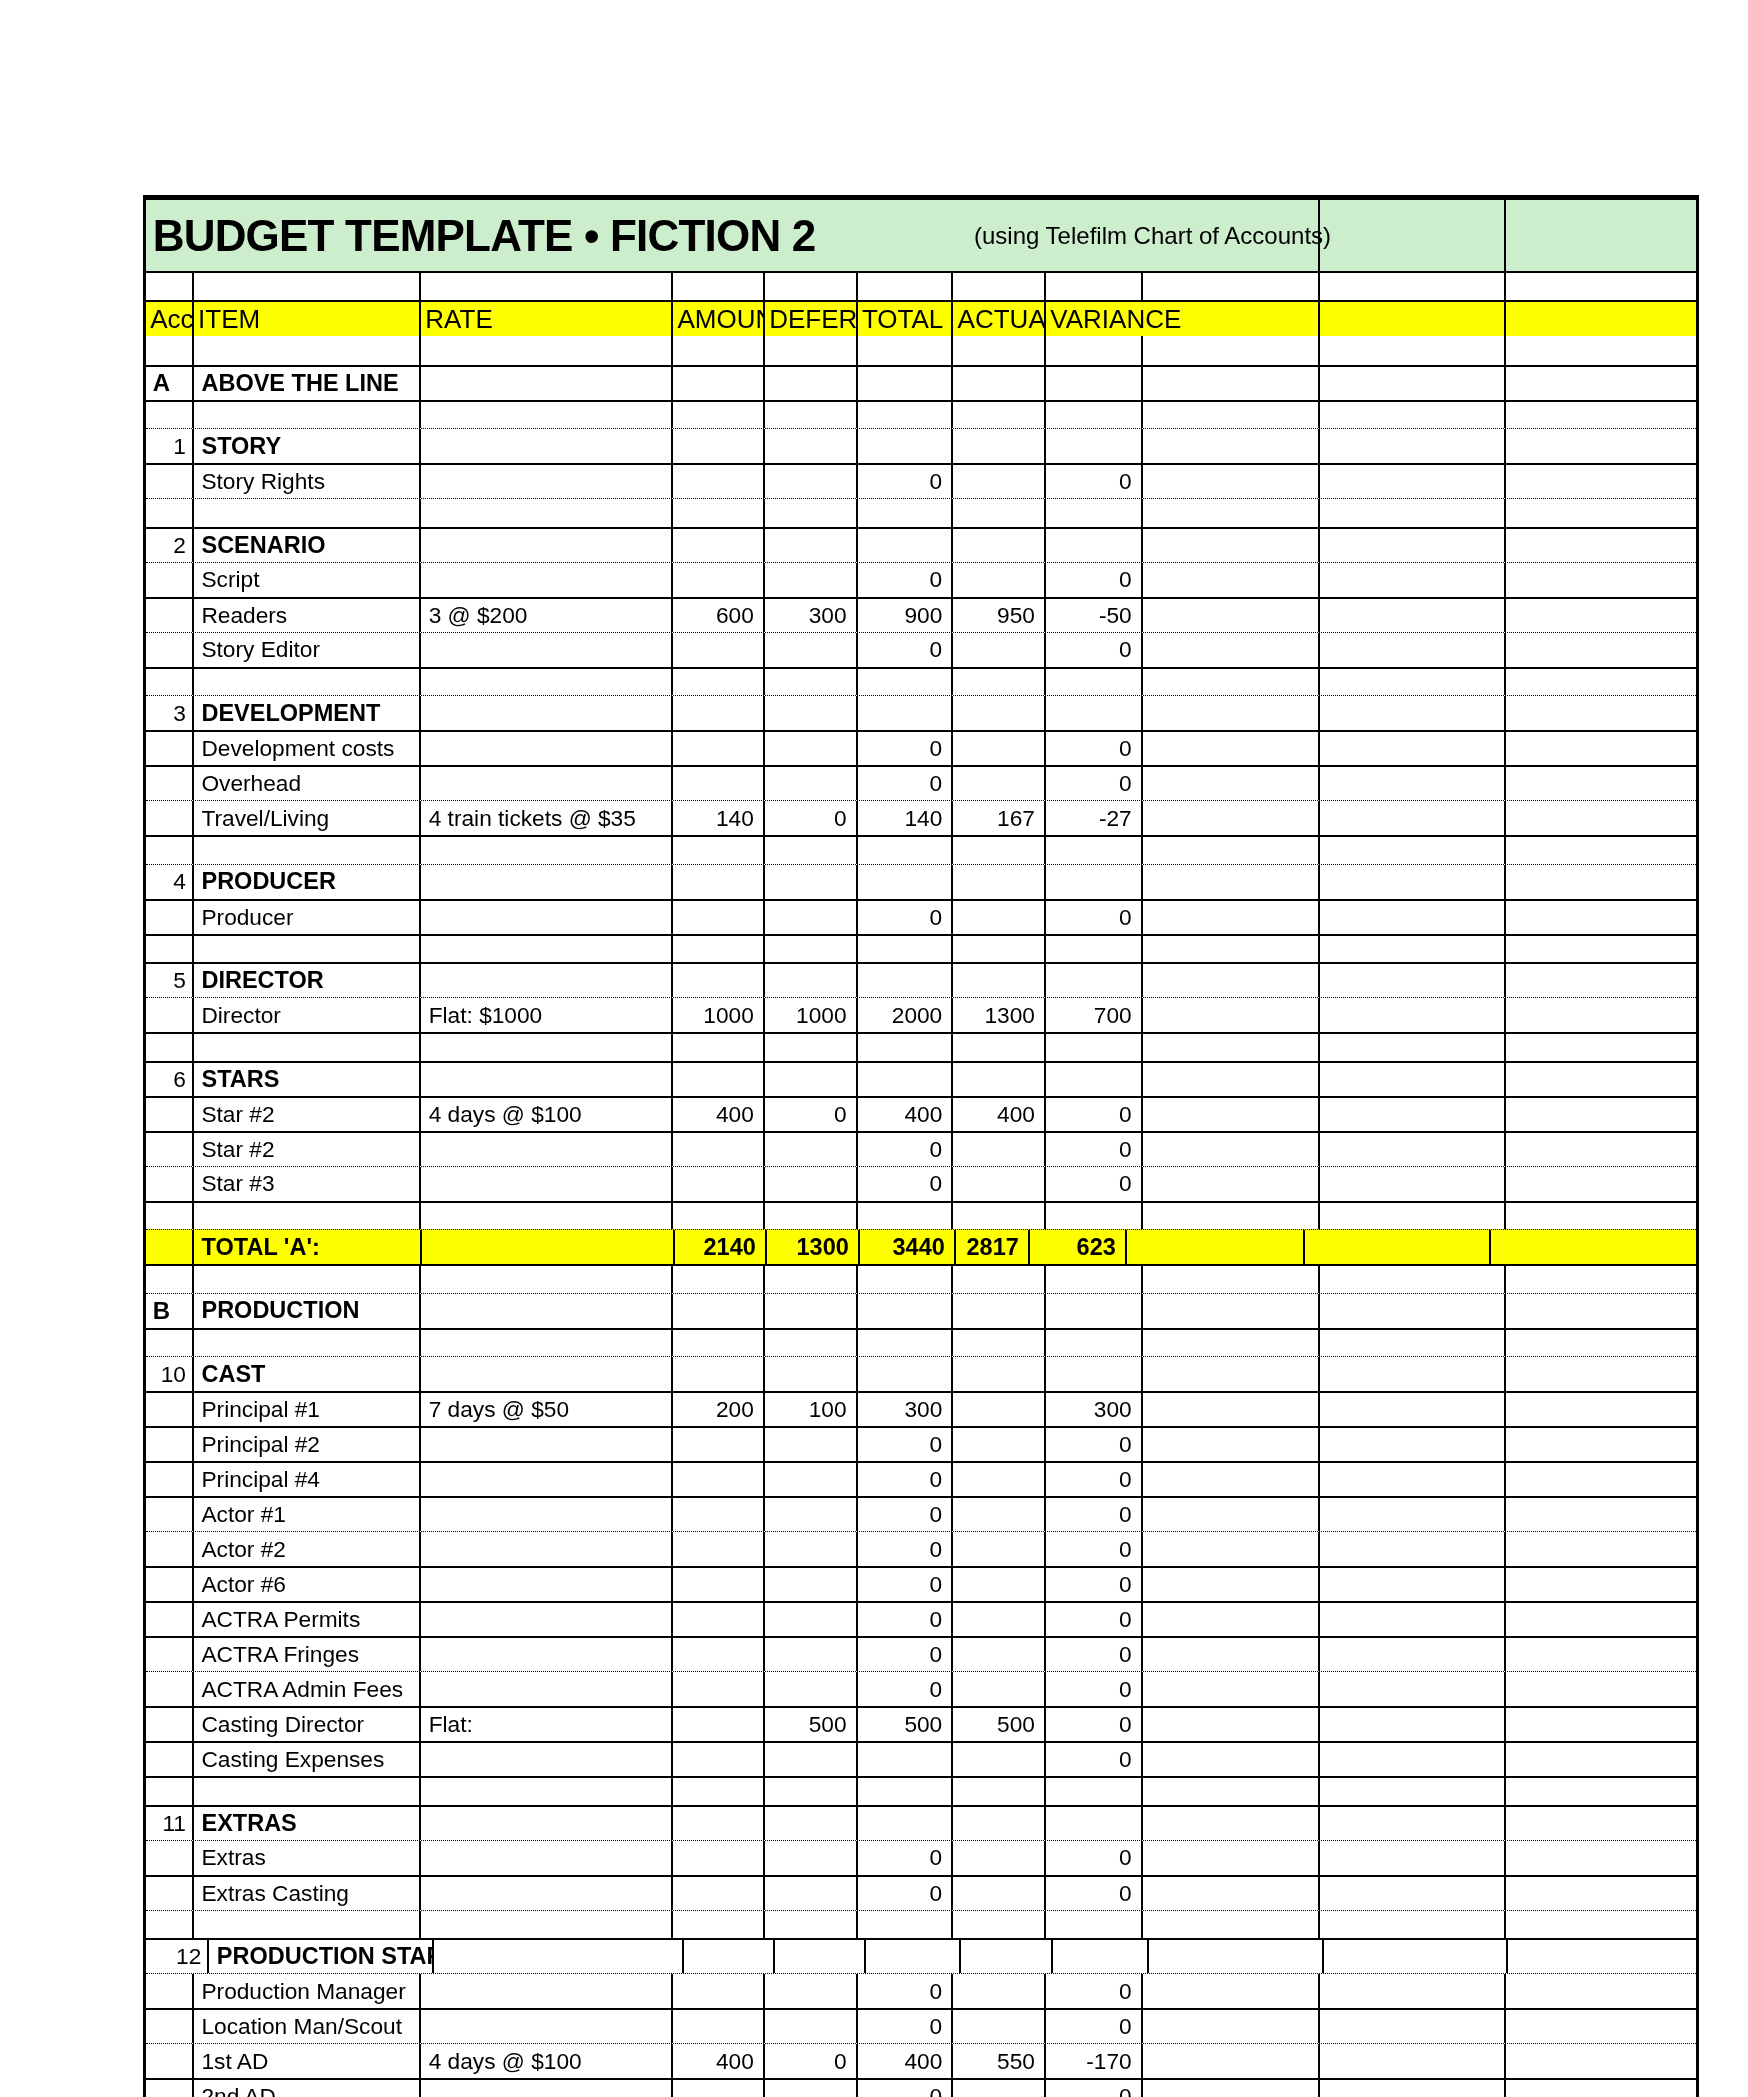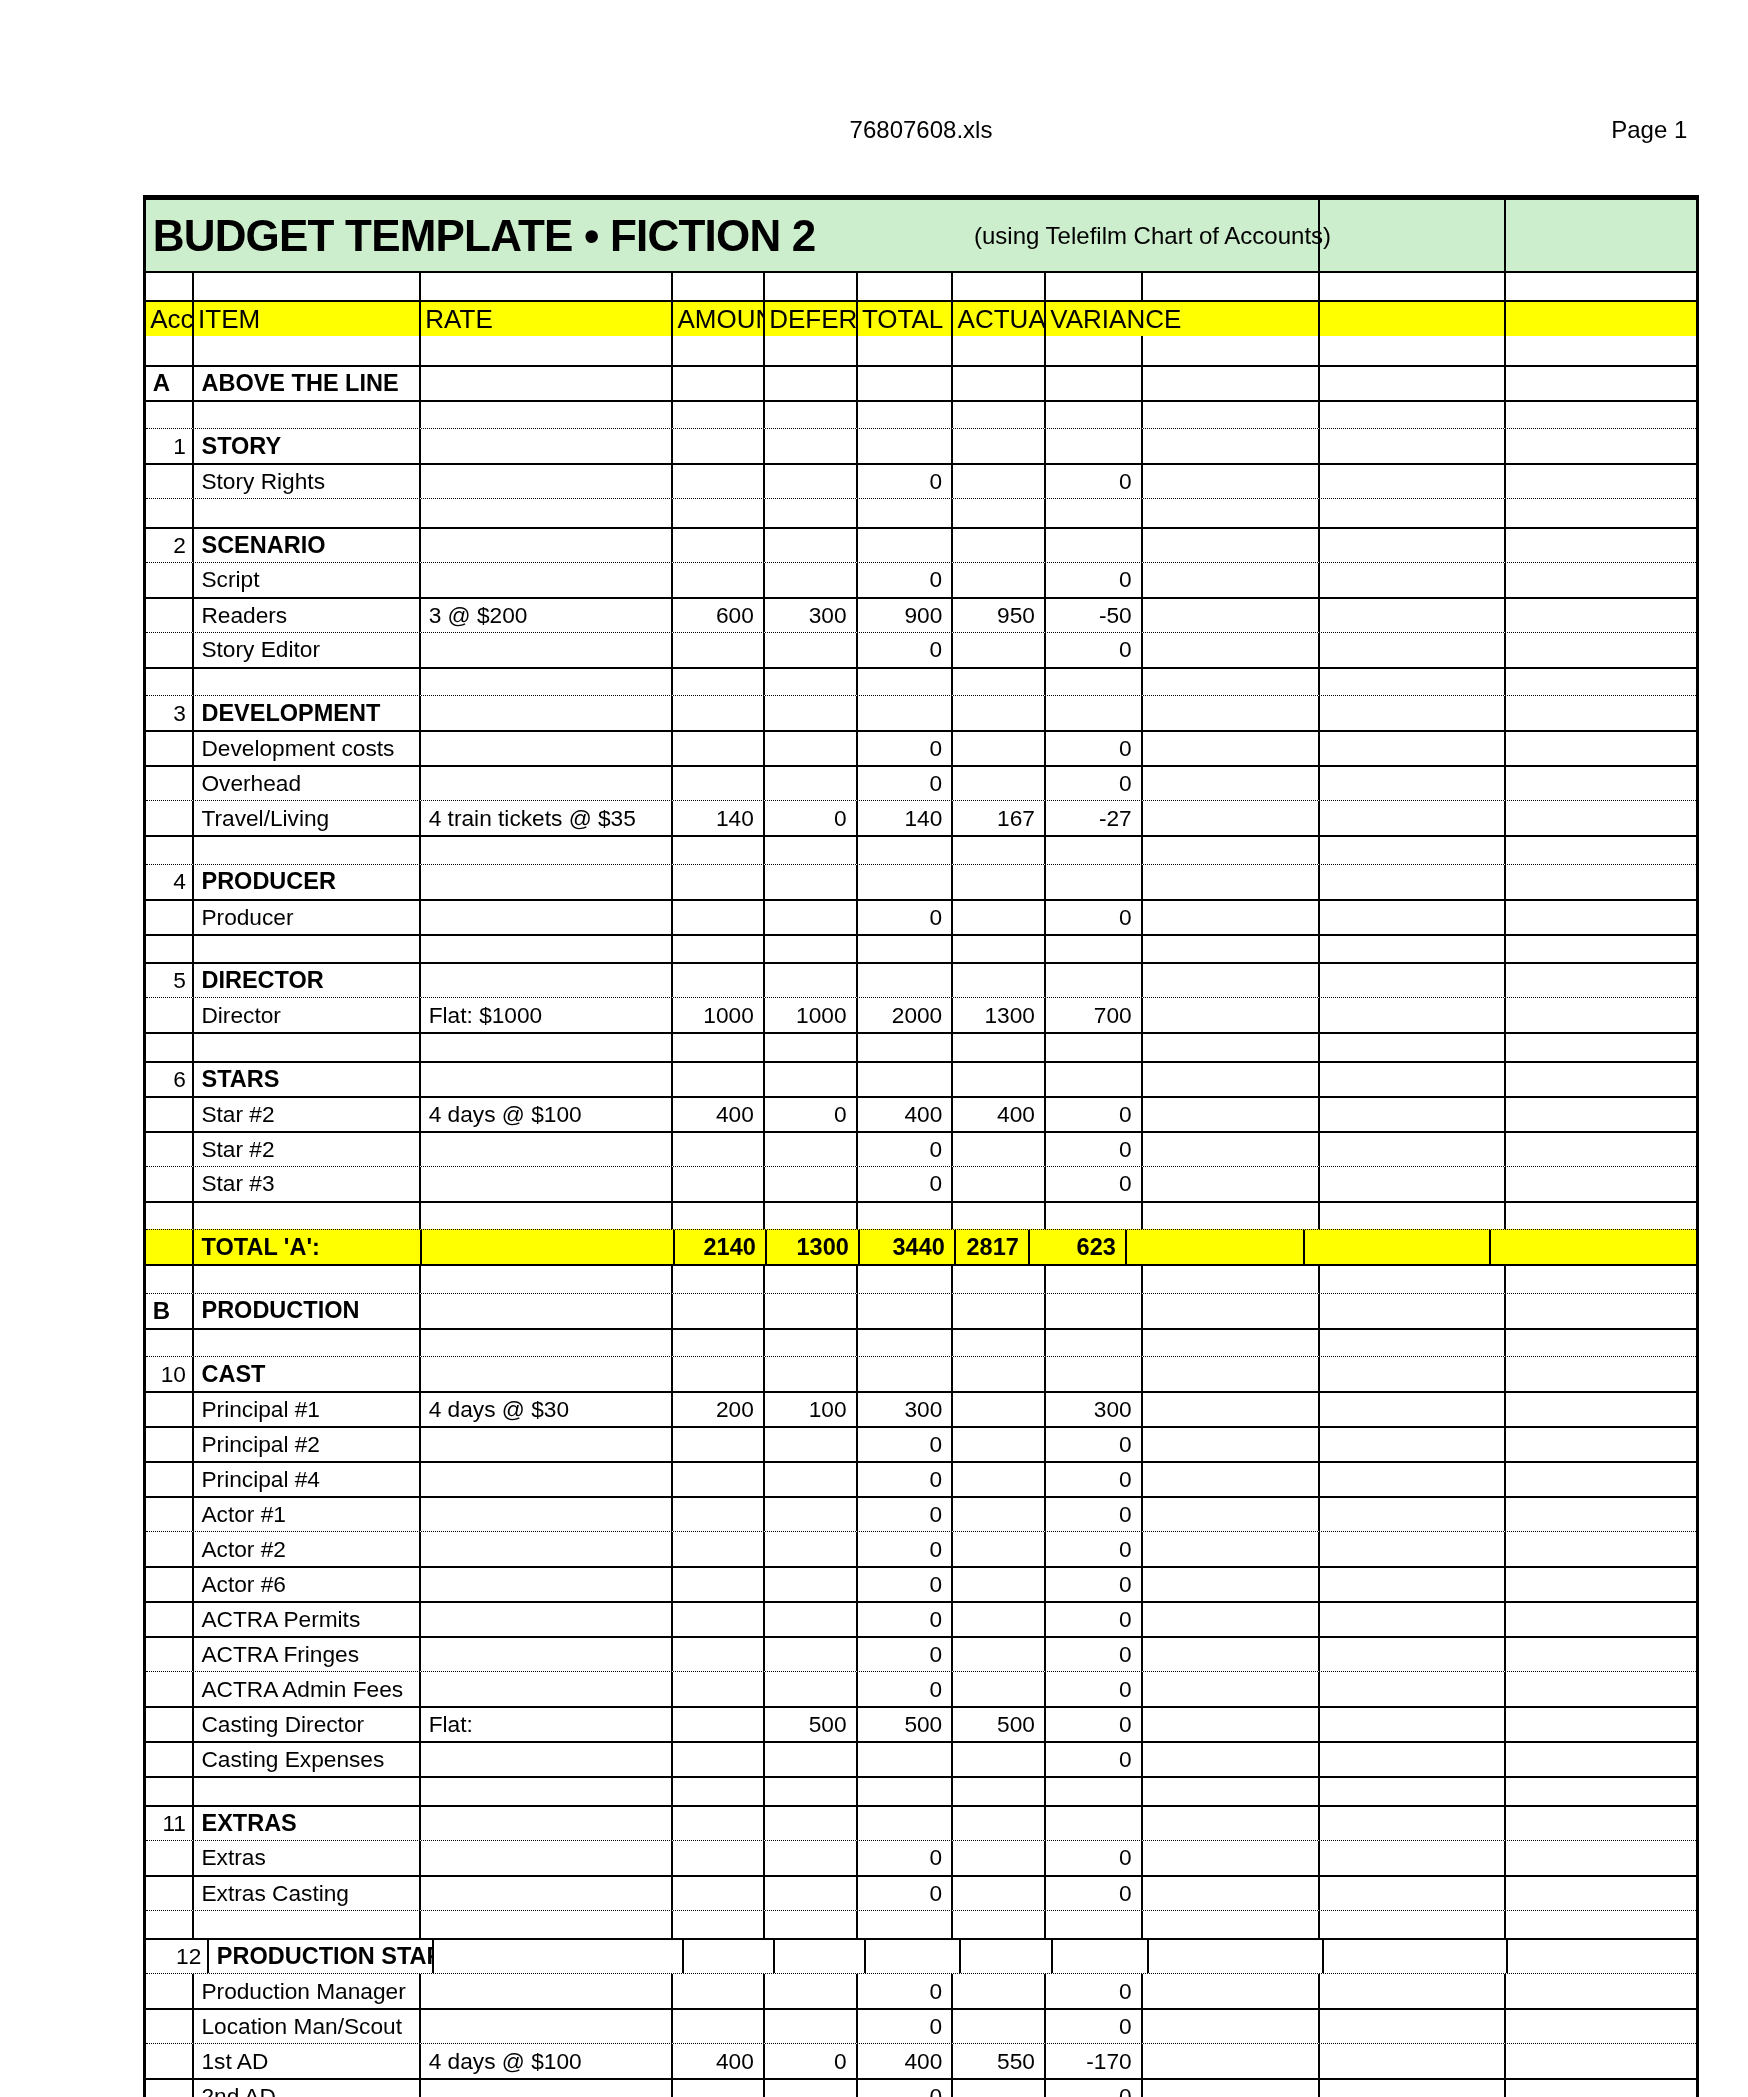--- a/index.html
+++ b/index.html
@@ -56,24 +56,20 @@
   .cell.acc-num{justify-content:flex-end;padding-right:5.9px;}
   .bold{font-weight:bold;}
   .r-section .cell.txt,.r-group .cell.txt{font-weight:bold;font-size:23.5px;}
   .r-total .cell{font-weight:bold;font-size:23.5px;}
 </style>
 </head>
 <body>
 
 <div class="page">
 
-  <div class="print-header">
-    <span class="print-filename">76807608.xls</span>
-    <span class="print-pagenum">Page 1</span>
-  </div>
 
   <div class="sheet">
 
     <div class="row title-row">
       <div class="cell title-cell" style="width:1178px">
         <span class="sheet-title">BUDGET TEMPLATE • FICTION 2</span>
         <span class="sheet-subtitle">(using Telefilm Chart of Accounts)</span>
       </div>
       <div class="cell" style="width:186px"></div>
       <div class="cell" style="width:191px"></div>
@@ -519,21 +515,21 @@
           <div class="cell" style="width: 96px;"></div>
           <div class="cell" style="width: 93px;"></div>
           <div class="cell" style="width: 97px;"></div>
           <div class="cell" style="width: 178px;"></div>
           <div class="cell" style="width: 186px;"></div>
           <div class="cell" style="width: 191px;"></div>
         </div>
         <div class="row r-item">
           <div class="cell" style="width: 48px;"></div>
           <div class="cell txt" style="width: 228px;">Principal #1</div>
-          <div class="cell txt" style="width: 253px;">4 days @ $30</div>
+          <div class="cell txt" style="width: 253px;">7 days @ $50</div>
           <div class="cell num" style="width: 92px;">200</div>
           <div class="cell num" style="width: 93px;">100</div>
           <div class="cell num" style="width: 96px;">300</div>
           <div class="cell" style="width: 93px;"></div>
           <div class="cell num" style="width: 97px;">300</div>
           <div class="cell" style="width: 178px;"></div>
           <div class="cell" style="width: 186px;"></div>
           <div class="cell" style="width: 191px;"></div>
         </div>
         <div class="row r-item">

